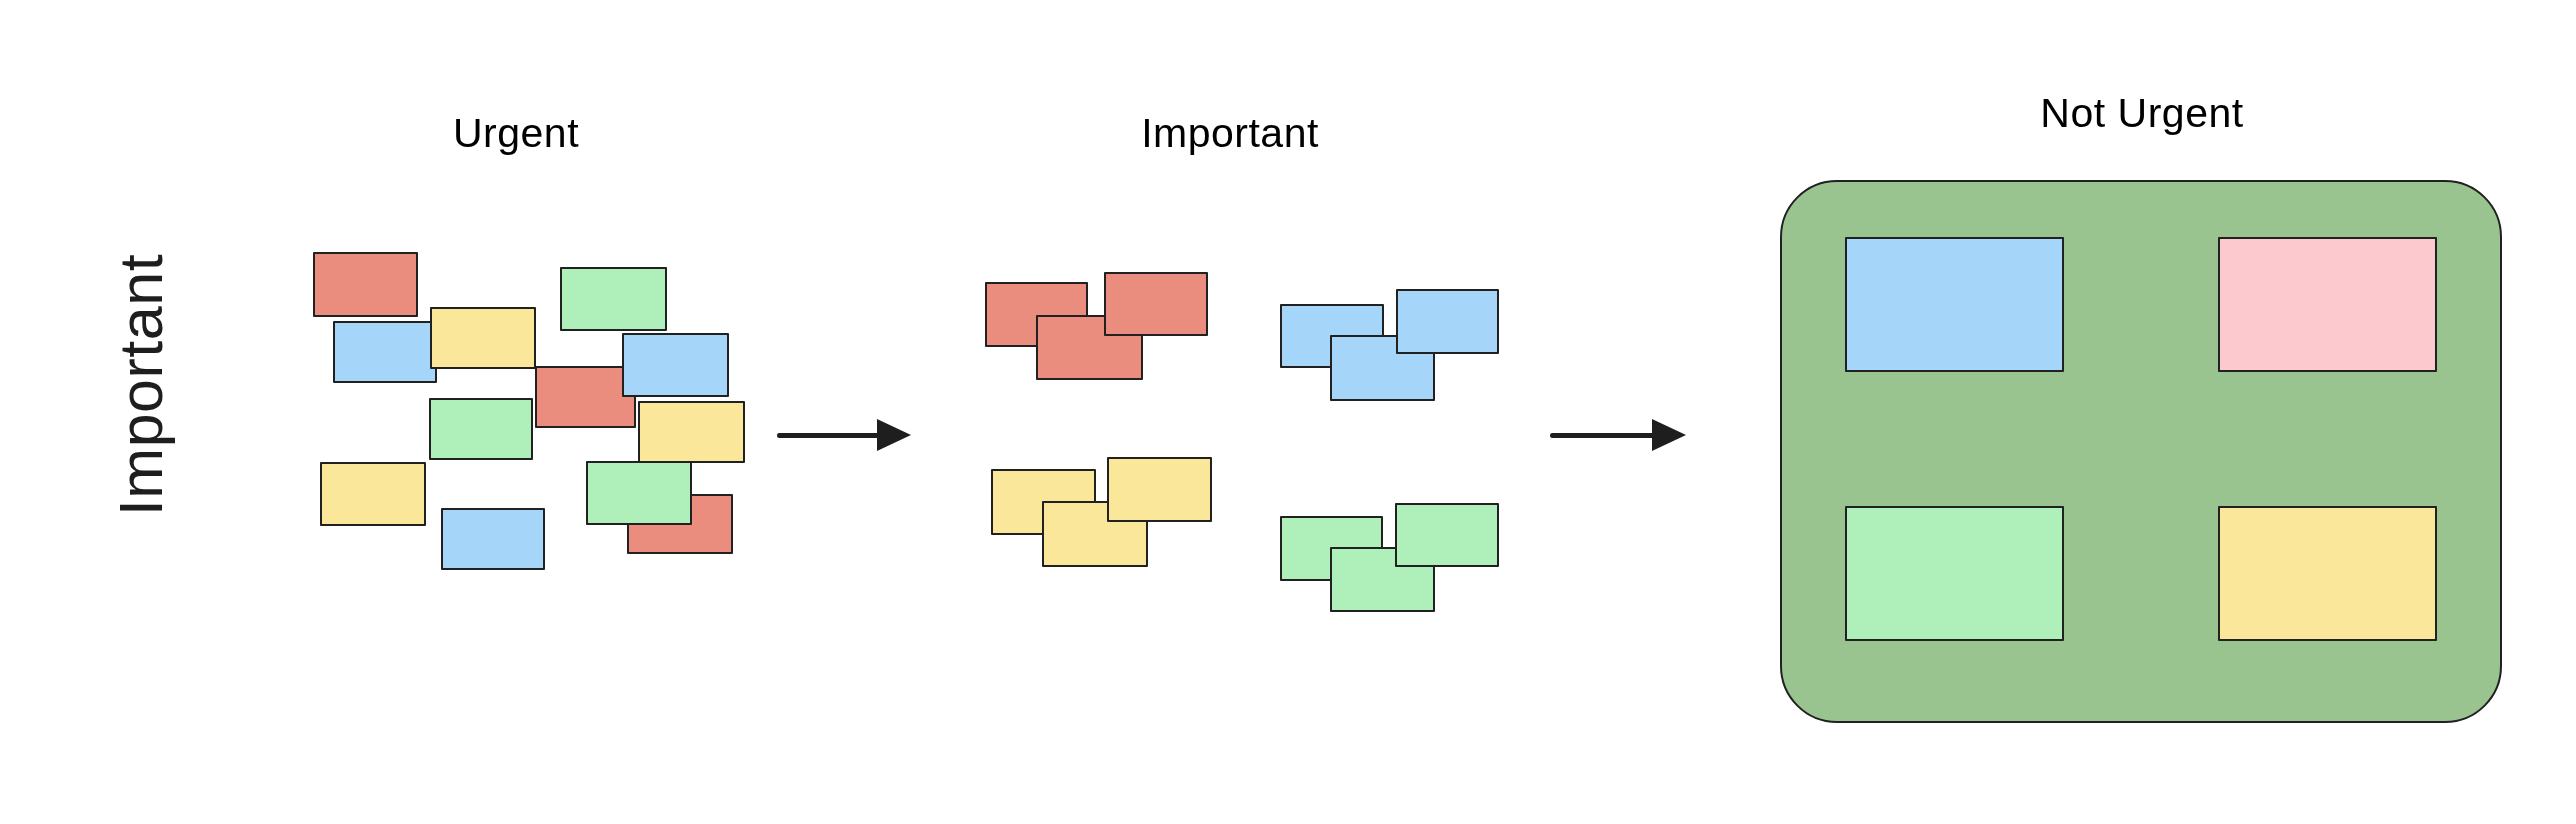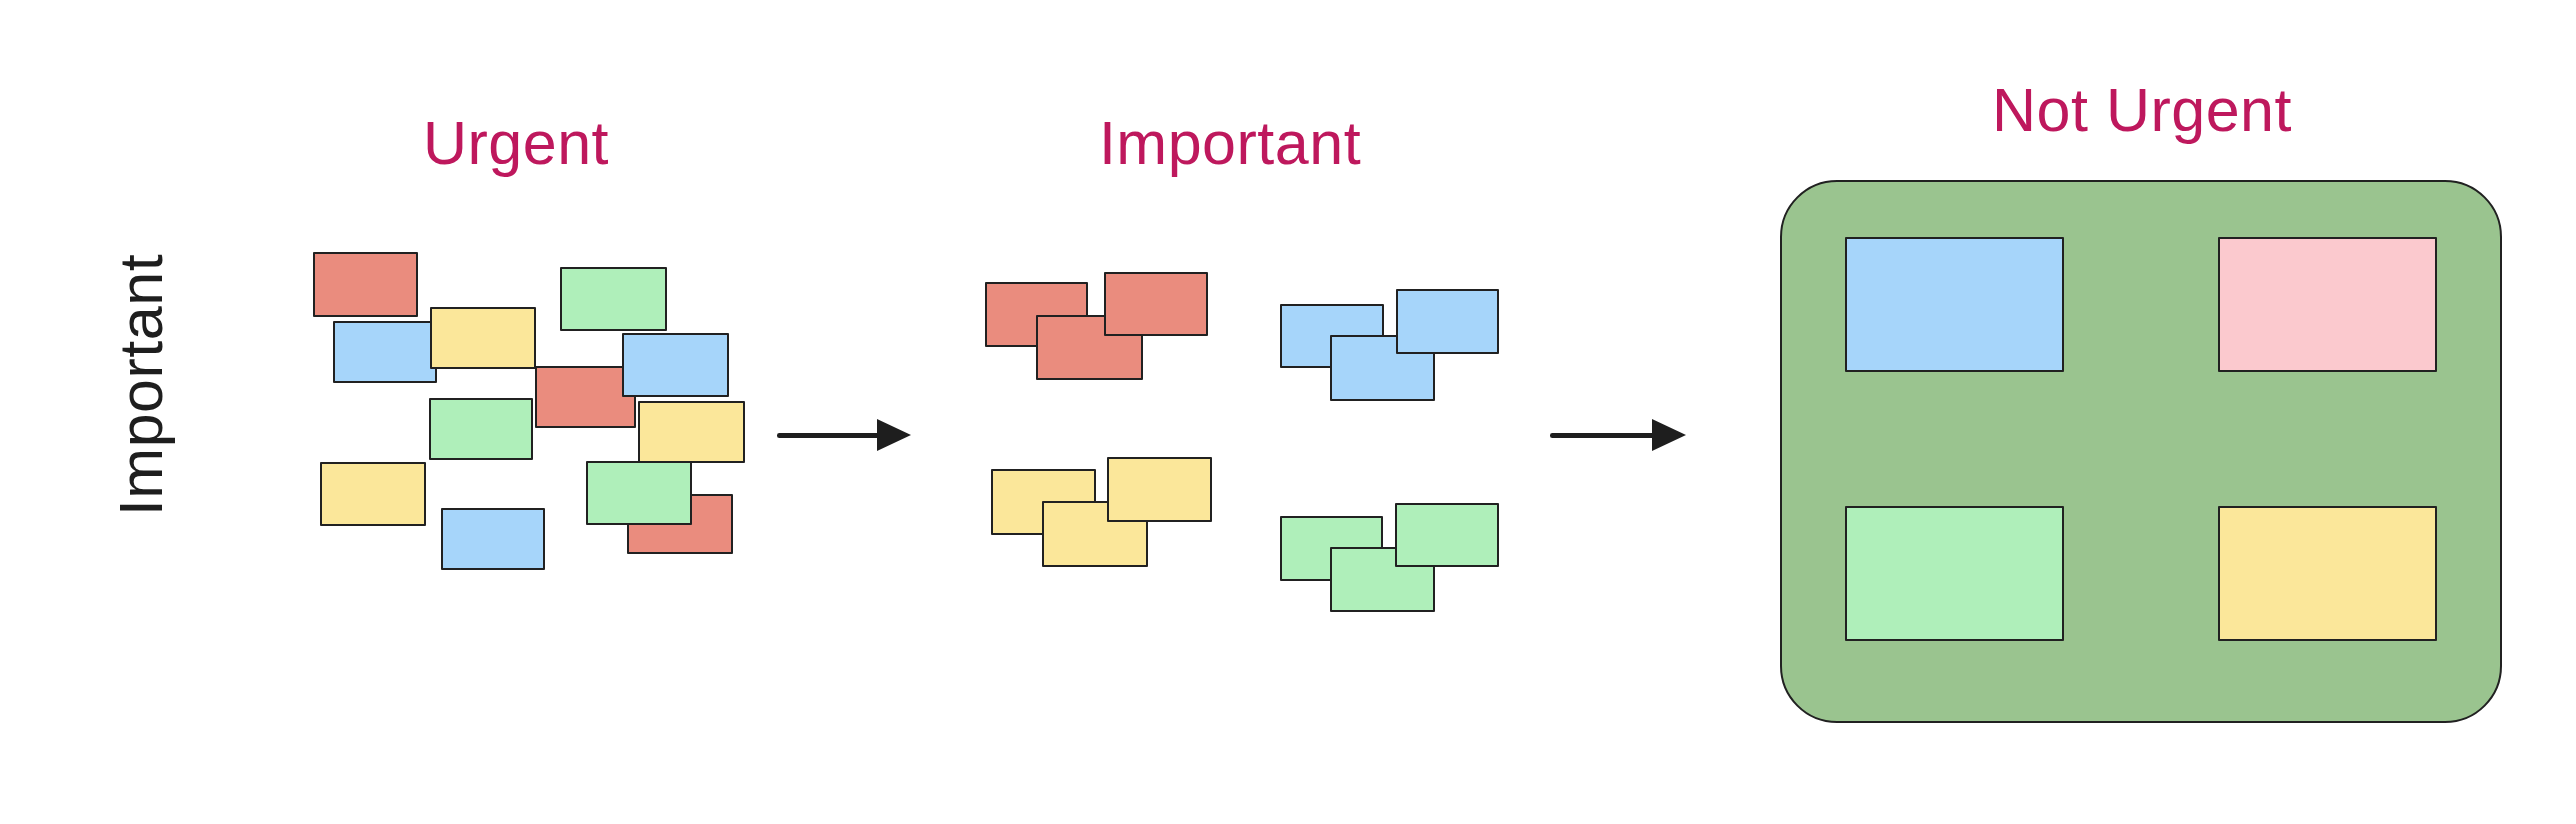--- a/index.html
+++ b/index.html
@@ -8,28 +8,28 @@
     width: 2576px;
     height: 825px;
     background: #ffffff;
     overflow: hidden;
     font-family: "Liberation Sans", "DejaVu Sans", sans-serif;
   }
   .title {
     position: absolute;
     top: 113px;
     transform: translateX(-50%);
-    font-size: 61px;
+    font-size: 41px;
     font-weight: 500;
     line-height: 1;
-    color: #be185d;
+    color: #000000;
     letter-spacing: 0.5px;
     white-space: nowrap;
   }
-  .title-high { top: 80px; text-align: right; }
+  .title-high { top: 93px; text-align: right; }
   .side-label {
     position: absolute;
     left: 141px;
     top: 385px;
     transform: translate(-50%, -50%) rotate(-90deg);
     font-size: 61px;
     font-weight: 500;
     color: #1E1E1E;
     letter-spacing: 0.5px;
     white-space: nowrap;

